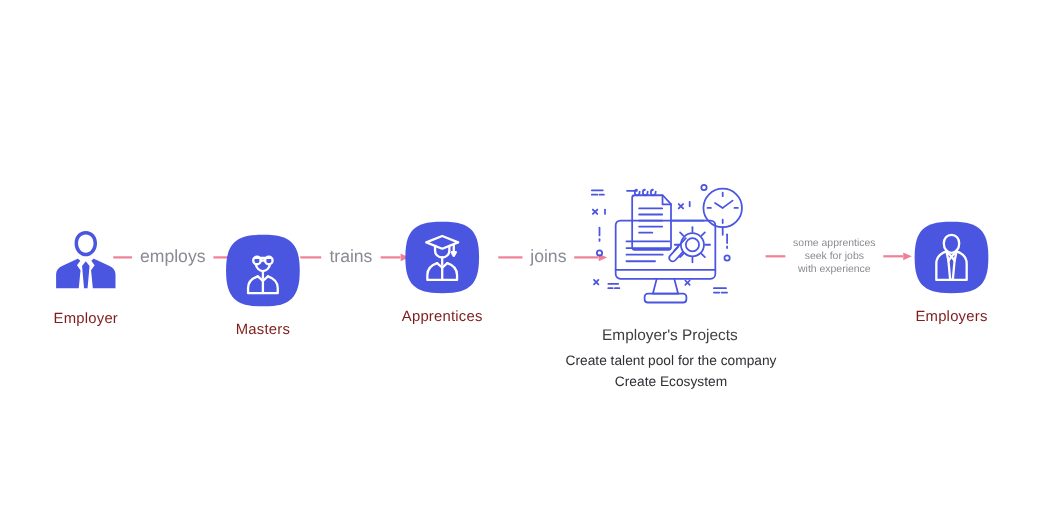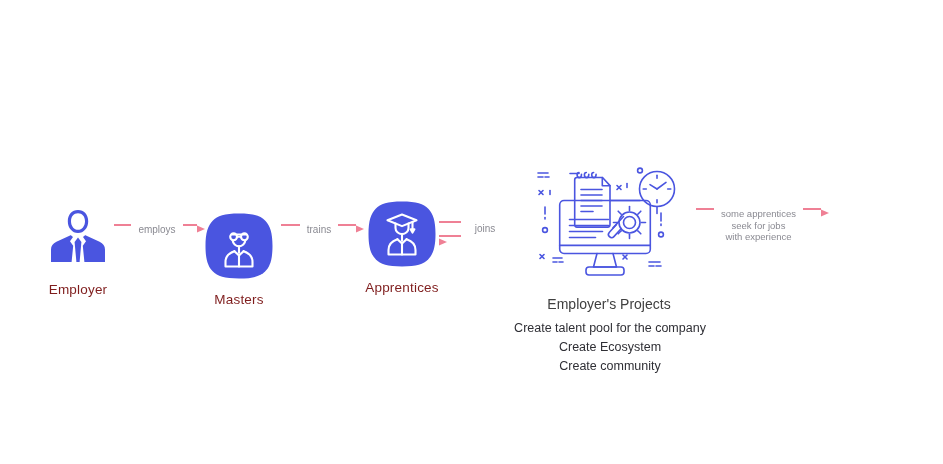--- a/index.html
+++ b/index.html
@@ -36,29 +36,30 @@
     margin-top: 10px;
     font-size: 13.5px;
     color: #7f1d1d;
     letter-spacing: .2px;
     line-height: 16px;
     white-space: nowrap;
   }
   .edge {
     position: absolute;
     display: flex;
+    align-items: center;
     justify-content: center;
   }
   .edge-line {
     height: 2px;
     background: #ef8095;
     flex: none;
   }
   .edge-label {
-    font-size: 10px;
+    font-size: 16px;
     color: #8a8a92;
     white-space: nowrap;
     line-height: 12px;
     text-align: center;
     padding: 0 7px;
   }
   .edge-label.multi { font-size: 9.5px; line-height: 11.5px; }
   .arrowhead { flex: none; display: block; }
   .illus {
     position: absolute;
@@ -145,21 +146,21 @@
         <path d="M29.5 25.6v4.3c0 3.4 2.9 6.2 6.5 6.2s6.5-2.8 6.5-6.2v-4.3"></path>
         <path d="M36 36.1v6.7"></path>
         <path d="M31.4 41.2 36 45.4l4.6-4.2"></path>
         <path d="M31.4 41.2C26 43 22.5 47.1 22.5 52v4.5h27V52c0-4.9-3.5-9-8.9-10.8"></path>
         <path d="M36 45.4v11.1"></path>
       </g>
     </svg>
     <div class="node-label">Apprentices</div>
   </div>
 
-  <div class="edge" style="left:439px; top:224px; width:92px; height:20px;flex-direction:column;">
+  <div class="edge" style="left:457px; top:224px; width:92px; height:20px;">
     <span class="edge-line" style="width:22px;"></span>
     <span class="edge-label">joins</span>
     <span class="edge-line" style="width:22px;"></span>
     <svg class="arrowhead" width="9" height="10" viewBox="0 0 9 10">
       <path d="M0 1.5 L8 5 L0 8.5 Z" fill="#ef8095"></path>
     </svg>
   </div>
 
   <div class="illus" style="left:531px; top:160px;">
     <svg width="156" height="120" viewBox="0 0 156 120">
@@ -252,22 +253,35 @@
       <span style="display:block">some apprentices</span>
       <span style="display:block">seek for jobs</span>
       <span style="display:block">with experience</span>
     </span>
     <span class="edge-line" style="width:18px;"></span>
     <svg class="arrowhead" width="9" height="10" viewBox="0 0 9 10">
       <path d="M0 1.5 L8 5 L0 8.5 Z" fill="#ef8095"></path>
     </svg>
   </div>
 
+  <div class="node" style="left:795px; top:198px;">
+    <svg class="node-icon" viewBox="0 0 72 72">
+      <path d="M36 3.5c14.6 0 21.5 2.4 26.3 7.2S69.5 22.9 69.5 36s-2.4 20.5-7.2 25.3S50.6 68.5 36 68.5 14.5 66.1 9.7 61.3 2.5 49.1 2.5 36 4.9 15.5 9.7 10.7 21.4 3.5 36 3.5z" fill="#4a55e0"></path>
+      <g fill="none" stroke="#ffffff" stroke-width="2.1" stroke-linecap="round" stroke-linejoin="round">
+        <path d="M36 15.5c-4.1 0-7 3.2-7 7.8 0 4.8 3.1 8.5 7 8.5s7-3.7 7-8.5c0-4.6-2.9-7.8-7-7.8z"></path>
+        <path d="M31.4 30.6 36 35.2l4.6-4.6"></path>
+        <path d="M31.4 30.6c-5.6 1.9-9.2 6-9.2 11v14.9h27.6V41.6c0-5-3.6-9.1-9.2-11"></path>
+        <path d="M36 35.2 33.2 39l1.6 17.5h2.4L38.8 39z"></path>
+        <path d="M31.4 30.6 33.2 39"></path>
+        <path d="M40.6 30.6 38.8 39"></path>
+      </g>
+    </svg>
+    <div class="node-label">Employers</div>
+  </div>
 
   <div class="proj-title" style="left:409px; top:295px;">Employer's Projects</div>
 
   <div class="proj-list" style="left:380px; top:319px;">
     <div>Create talent pool for the company</div>
     <div>Create Ecosystem</div>
-    <div>Create community</div>
   </div>
 
 </div>
 
 </body></html>

